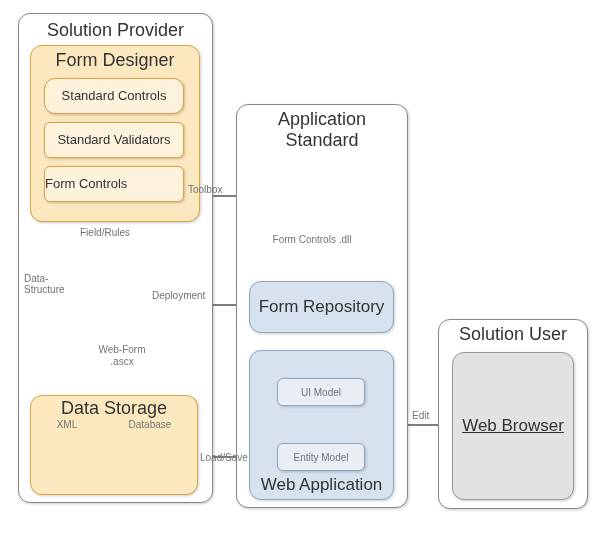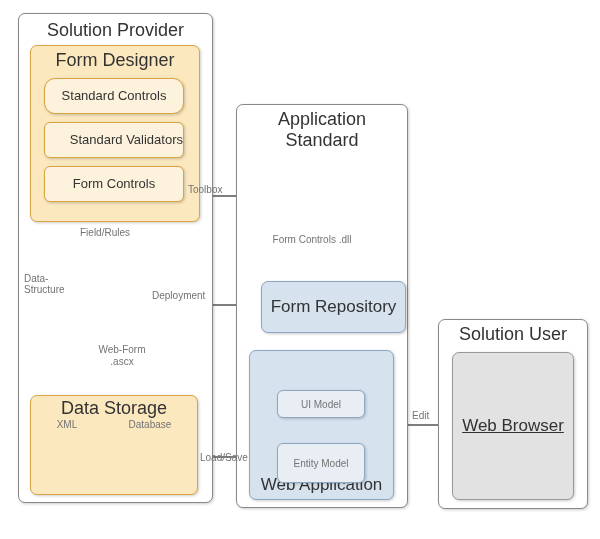--- a/index.html
+++ b/index.html
@@ -13,21 +13,21 @@
     overflow: hidden;
   }
   svg { position: absolute; top: 0; left: 0; }
   .box {
     position: absolute;
     border: 1px solid #333;
     text-align: center;
     box-shadow: 1px 1px 3px rgba(0,0,0,0.2);
   }
   .panel {
-    border-radius: 7px;
+    border-radius: 12px;
   }
   .inner {
     border-radius: 6px;
   }
   .label { font-size: 13px; color: #333; }
   .title { font-size: 18px; color: #333; }
   .smalllabel { font-size: 10px; color: #737373; }
 </style>
 </head>
 <body>
@@ -114,50 +114,50 @@
 <div class="box panel" style="left:18px; top:13px; width:195px; height:490px; background:#fff; border-color:#888;">
   <div class="title" style="padding:6px 0 4px 0;">Solution Provider</div>
 </div>
 
 <div class="box panel" style="left:30px; top:45px; width:170px; height:177px; background:#fce8bf; border-color:#d9a441;">
   <div class="title" style="padding:4px 0 4px 0;">Form Designer</div>
 </div>
 <div class="box inner" style="left:44px; top:78px; width:140px; height:36px; background:#fdf2dc; border-color:#d9a441; display:flex; align-items:center; justify-content:center;border-radius:11px;">
   <span class="label" style="line-height:1.1;">Standard Controls</span>
 </div>
-<div class="box inner" style="left:44px; top:122px; width:140px; height:36px; background:#fdf2dc; border-color:#d9a441; display:flex; align-items:center; justify-content:flex-end;">
+<div class="box inner" style="left:44px; top:122px; width:140px; height:36px; background:#fdf2dc; border-color:#d9a441; display:flex; align-items:center; justify-content:center;">
   <span class="label" style="line-height:1.1;">Standard Validators</span>
 </div>
-<div class="box inner" style="left:44px; top:166px; width:140px; height:36px; background:#fdf2dc; border-color:#d9a441; display:flex; align-items:center; justify-content:center;">
+<div class="box inner" style="left:44px; top:166px; width:140px; height:36px; background:#fdf2dc; border-color:#d9a441; display:flex; align-items:center; justify-content:flex-start;">
   <span class="label" style="line-height:1.1;">Form Controls</span>
 </div>
 
 <div class="box panel" style="left:30px; top:395px; width:168px; height:100px; background:#fce8bf; border-color:#d9a441;">
   <div class="title" style="padding:2px 0 0 0;">Data Storage</div>
   <div style="display:flex; justify-content:space-around; padding:0 0;">
     <span class="smalllabel">XML</span>
     <span class="smalllabel">Database</span>
   </div>
 </div>
 
 <div class="box panel" style="left:236px; top:104px; width:172px; height:404px; background:#fff; border-color:#888;">
   <div class="title" style="padding:4px 8px 0 8px; line-height:1.15;">Application Standard</div>
 </div>
 
-<div class="box panel" style="left:249px; top:281px; width:145px; height:52px; background:#d6e2ed; border-color:#8ca7c2; display:flex; align-items:center; justify-content:center;margin-left:12px;">
+<div class="box panel" style="left:249px; top:281px; width:145px; height:52px; background:#d6e2ed; border-color:#8ca7c2; display:flex; align-items:center; justify-content:center;">
   <span class="title" style="font-size:17px; line-height:1.1;">Form Repository</span>
 </div>
 
 <div class="box panel" style="left:249px; top:350px; width:145px; height:150px; background:#d6e2ed; border-color:#8ca7c2;">
   <div class="label" style="position:absolute; bottom:4px; width:100%; text-align:center; font-size:17px;">Web Application</div>
 </div>
-<div class="box inner" style="left:277px; top:390px; width:88px; height:28px; background:#e8eef4; border-color:#8ca7c2; display:flex; align-items:center; justify-content:center;">
+<div class="box inner" style="left:277px; top:378px; width:88px; height:28px; background:#e8eef4; border-color:#8ca7c2; display:flex; align-items:center; justify-content:center;">
   <span class="smalllabel">UI Model</span>
 </div>
-<div class="box inner" style="left:277px; top:443px; width:88px; height:40px; background:#e8eef4; border-color:#8ca7c2; display:flex; align-items:center; justify-content:center;">
+<div class="box inner" style="left:277px; top:443px; width:88px; height:28px; background:#e8eef4; border-color:#8ca7c2; display:flex; align-items:center; justify-content:center;">
   <span class="smalllabel">Entity Model</span>
 </div>
 
 <div class="box panel" style="left:438px; top:319px; width:150px; height:190px; background:#fff; border-color:#888;">
   <div class="title" style="padding:4px 0;">Solution User</div>
 </div>
 <div class="box panel" style="left:452px; top:352px; width:122px; height:148px; background:#e2e2e2; border-color:#999; display:flex; align-items:center; justify-content:center;">
   <span class="title" style="font-size:17px; line-height:1.1;text-decoration:underline;">Web Browser</span>
 </div>
 

